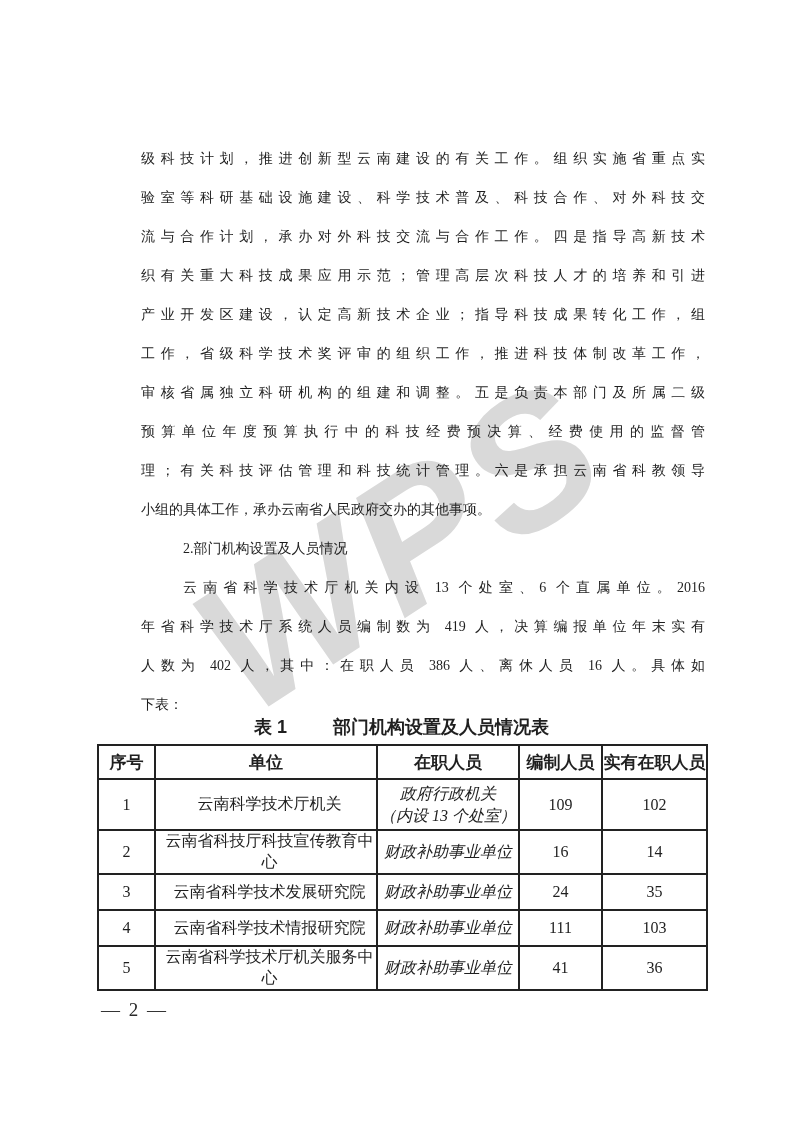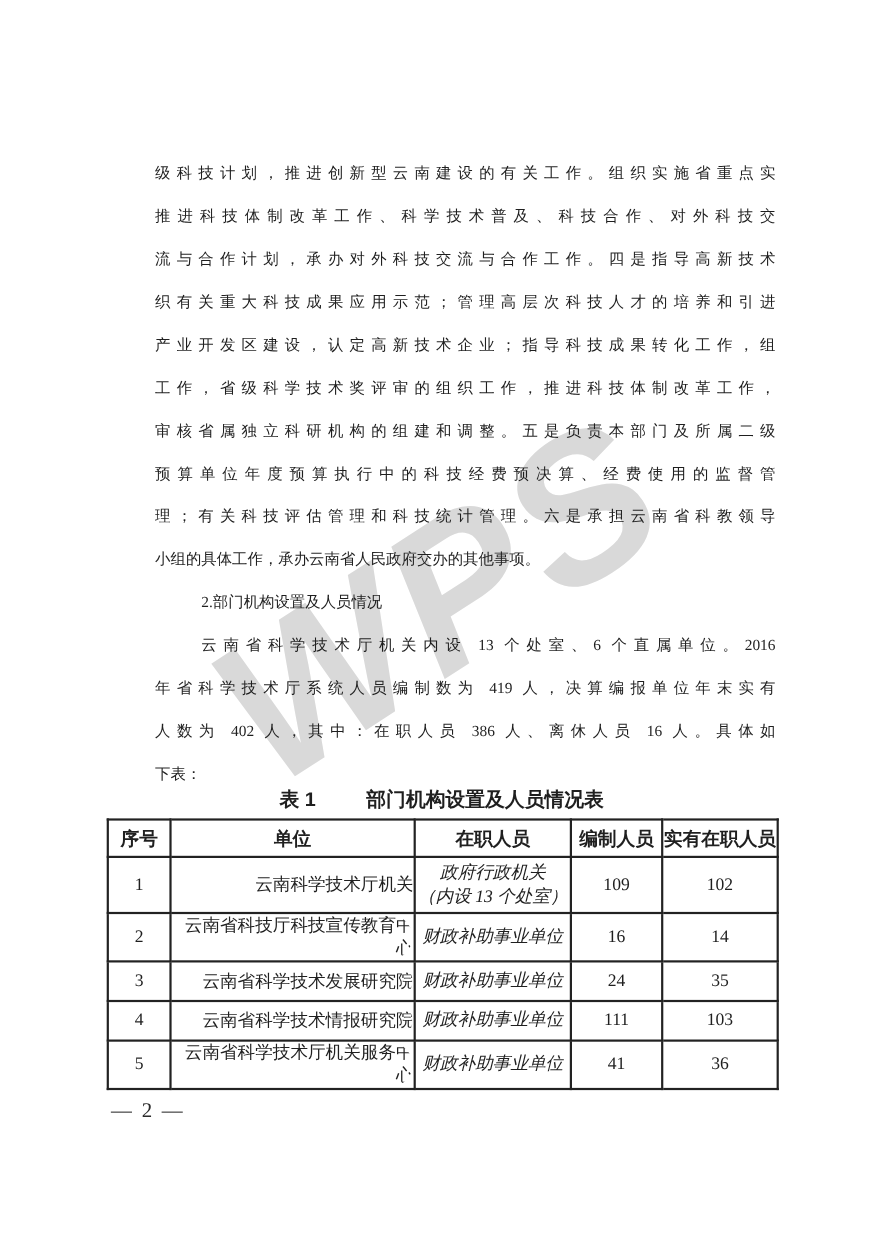--- a/index.html
+++ b/index.html
@@ -105,23 +105,22 @@
   }
   .dept-table td {
     font-family: "Liberation Serif", "DejaVu Serif", serif;
     font-size: 16px;
     text-align: center;
   }
   .dept-table thead tr { height: 34px; }
   .dept-table tbody tr { height: 36px; }
   .dept-table tbody tr:first-child { height: 51px; }
   .dept-table td.cell-unit {
-    text-align: right;
+    text-align: center;
     padding-left: 7px;
-    border-radius: 22px;
   }
   .dept-table td.cell-nature {
     white-space: pre-line;
     line-height: 22px;
     font-style: italic;
   }
   col.c-no     { width: 57px; }
   col.c-unit   { width: 222px; }
   col.c-nature { width: 142px; }
   col.c-auth   { width: 83px; }
@@ -143,21 +142,21 @@
 <body>
 
 <div class="page">
 
   <div class="watermark" style="color: rgb(217, 217, 217);">WPS</div>
 
   <div class="text-block">
 
       <div class="text-line fill">级科技计划，推进创新型云南建设的有关工作。组织实施省重点实</div>
 
-      <div class="text-line fill">推进科技体制改革工作、科学技术普及、科技合作、对外科技交</div>
+      <div class="text-line fill">验室等科研基础设施建设、科学技术普及、科技合作、对外科技交</div>
 
       <div class="text-line fill">流与合作计划，承办对外科技交流与合作工作。四是指导高新技术</div>
 
       <div class="text-line fill">织有关重大科技成果应用示范；管理高层次科技人才的培养和引进</div>
 
       <div class="text-line fill">产业开发区建设，认定高新技术企业；指导科技成果转化工作，组</div>
 
       <div class="text-line fill">工作，省级科学技术奖评审的组织工作，推进科技体制改革工作，</div>
 
       <div class="text-line fill">审核省属独立科研机构的组建和调整。五是负责本部门及所属二级</div>

